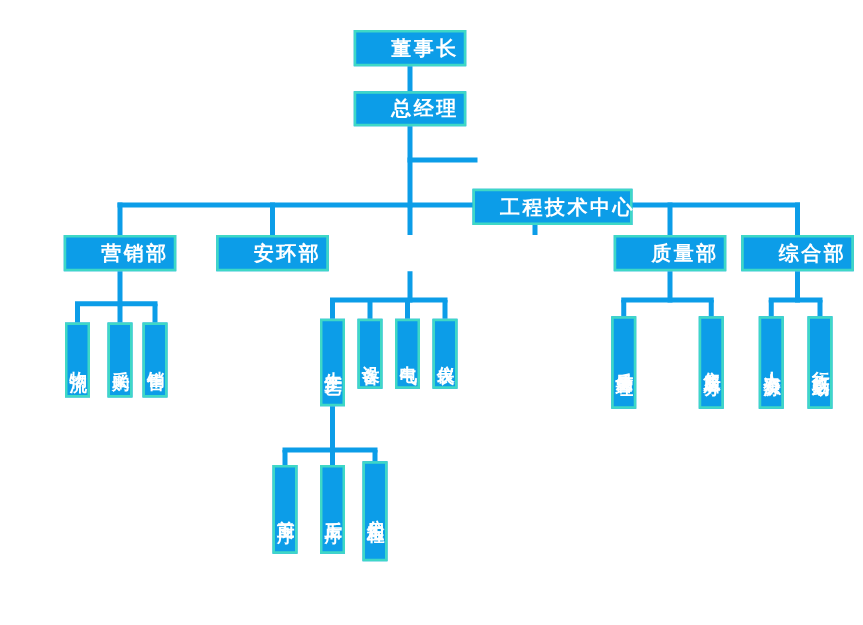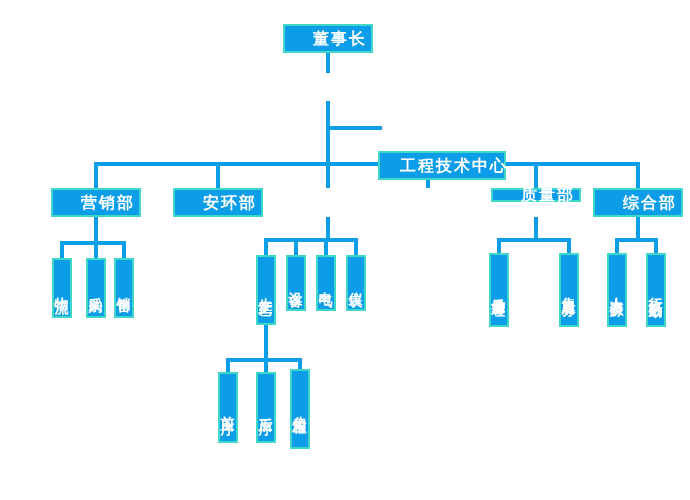--- a/index.html
+++ b/index.html
@@ -80,30 +80,33 @@
     <div class="line" style="left: 497px; top: 238px; width: 74px; height: 4px;"></div>
     <div class="line" style="left: 497px; top: 240px; width: 4px; height: 13px;"></div>
     <div class="line" style="left: 567px; top: 240px; width: 4px; height: 13px;"></div>
     <div class="line" style="left: 636px; top: 217px; width: 4px; height: 25px;"></div>
     <div class="line" style="left: 615px; top: 238px; width: 43px; height: 4px;"></div>
     <div class="line" style="left: 615px; top: 240px; width: 4px; height: 13px;"></div>
     <div class="line" style="left: 654px; top: 240px; width: 4px; height: 13px;"></div>
     <div class="node h" style="left: 283px; top: 24px; width: 90px; height: 29px;">
       <span>董事长</span>
     </div>
+    <div class="node h" style="left: 283px; top: 73px; width: 90px; height: 28px;">
+      <span>总经理</span>
+    </div>
     <div class="node h" style="left: 378px; top: 114px; width: 128px; height: 29px; margin-top: 37px;">
       <span>工程技术中心</span>
     </div>
     <div class="node h" style="left: 51px; top: 188px; width: 90px; height: 29px;">
       <span>营销部</span>
     </div>
     <div class="node h" style="left: 173px; top: 188px; width: 90px; height: 29px;">
       <span>安环部</span>
     </div>
-    <div class="node h" style="left: 491px; top: 188px; width: 90px; height: 14px;">
+    <div class="node h" style="left: 491px; top: 188px; width: 90px; height: 29px;">
       <span>质量部</span>
     </div>
     <div class="node h" style="left: 593px; top: 188px; width: 90px; height: 29px;">
       <span>综合部</span>
     </div>
     <div class="node v" style="left: 52px; top: 258px; width: 20px; height: 60px;">
       <span>物流</span>
     </div>
     <div class="node v" style="left: 86px; top: 258px; width: 20px; height: 60px;">
       <span>采购</span>

